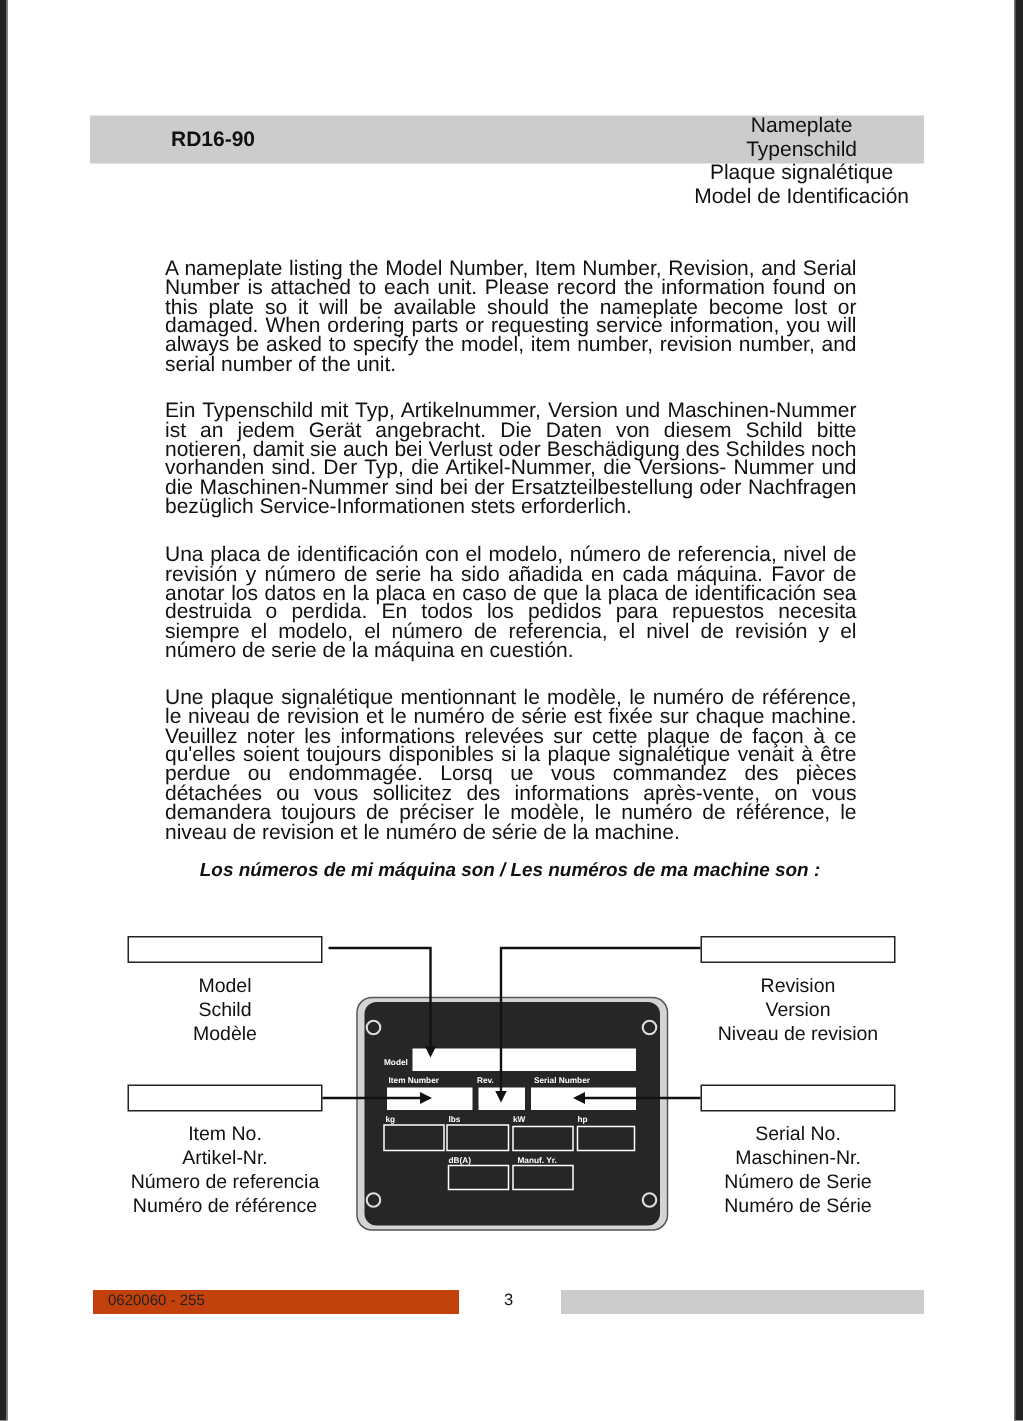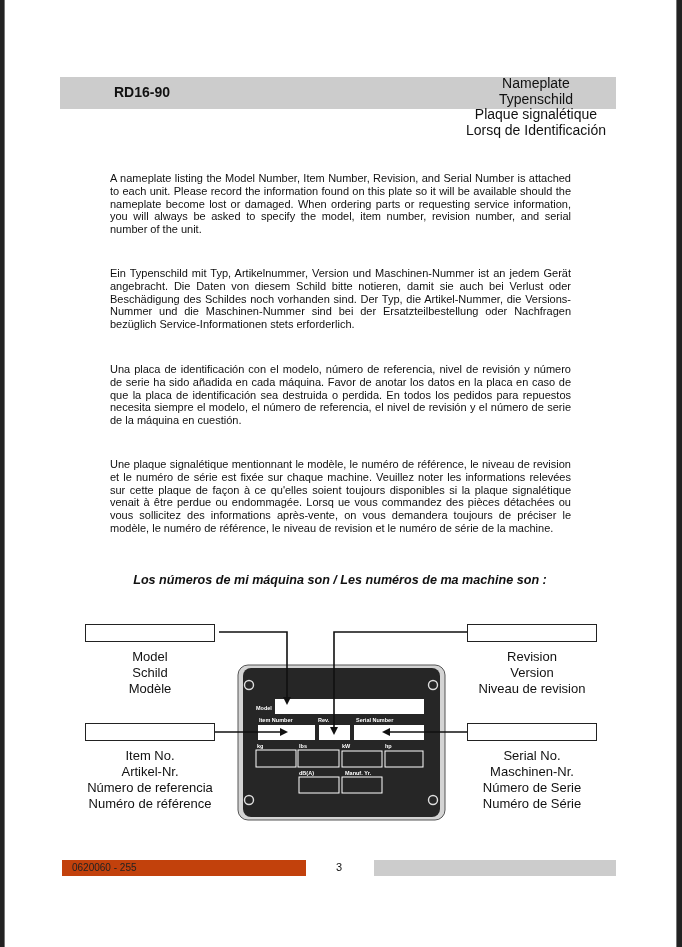--- a/index.html
+++ b/index.html
@@ -21,21 +21,21 @@
     font-size: 14px; font-weight: bold; margin-left: 42px;
   }
   .titles {
     position: absolute; right: 76px; top: 76px; text-align: center;
     font-size: 14px; font-weight: normal; line-height: 15.5px;
   }
   .titles div { white-space: nowrap; }
 
   .para {
     position: absolute; left: 110px; width: 461px;
-    font-size: 11px; line-height: 12.8px; text-align: justify;
+    font-size: 14px; line-height: 12.8px; text-align: justify;
     color: #111;
   }
 
   .record-heading {
     position: absolute; left: 80px; width: 520px; top: 573px;
     text-align: center; font-size: 12.6px; font-weight: bold; font-style: italic; line-height: 15.5px;
   }
 
   .field-box {
     position: absolute; width: 128px; height: 16px;
@@ -62,21 +62,21 @@
 
 <div class="edge-left"></div>
 <div class="edge-right"></div>
 
 <div class="header-band"></div>
 <div class="doc-code">RD16-90</div>
 <div class="titles">
   <div>Nameplate</div>
   <div>Typenschild</div>
   <div>Plaque signalétique</div>
-  <div>Lorsq de Identificación</div>
+  <div>Model de Identificación</div>
 </div>
 
 <div class="para" style="top:172px;">A nameplate listing the Model Number, Item Number, Revision, and Serial Number is attached to each unit. Please record the information found on this plate so it will be available should the nameplate become lost or damaged. When ordering parts or requesting service information, you will always be asked to specify the model, item number, revision number, and serial number of the unit.</div>
 <div class="para" style="top:267px;">Ein Typenschild mit Typ, Artikelnummer, Version und Maschinen-Nummer ist an jedem Gerät angebracht. Die Daten von diesem Schild bitte notieren, damit sie auch bei Verlust oder Beschädigung des Schildes noch vorhanden sind. Der Typ, die Artikel-Nummer, die Versions- Nummer und die Maschinen-Nummer sind bei der Ersatzteilbestellung oder Nachfragen bezüglich Service-Informationen stets erforderlich.</div>
 <div class="para" style="top:363px;">Una placa de identificación con el modelo, número de referencia, nivel de revisión y número de serie ha sido añadida en cada máquina. Favor de anotar los datos en la placa en caso de que la placa de identificación sea destruida o perdida. En todos los pedidos para repuestos necesita siempre el modelo, el número de referencia, el nivel de revisión y el número de serie de la máquina en cuestión.</div>
 <div class="para" style="top:458px;">Une plaque signalétique mentionnant le modèle, le numéro de référence, le niveau de revision et le numéro de série est fixée sur chaque machine. Veuillez noter les informations relevées sur cette plaque de façon à ce qu'elles soient toujours disponibles si la plaque signalétique venait à être perdue ou endommagée. Lorsq ue vous commandez des pièces détachées ou vous sollicitez des informations après-vente, on vous demandera toujours de préciser le modèle, le numéro de référence, le niveau de revision et le numéro de série de la machine.</div>
 
 <div class="record-heading">
   <div>Los números de mi máquina son / Les numéros de ma machine son :</div>
 </div>

